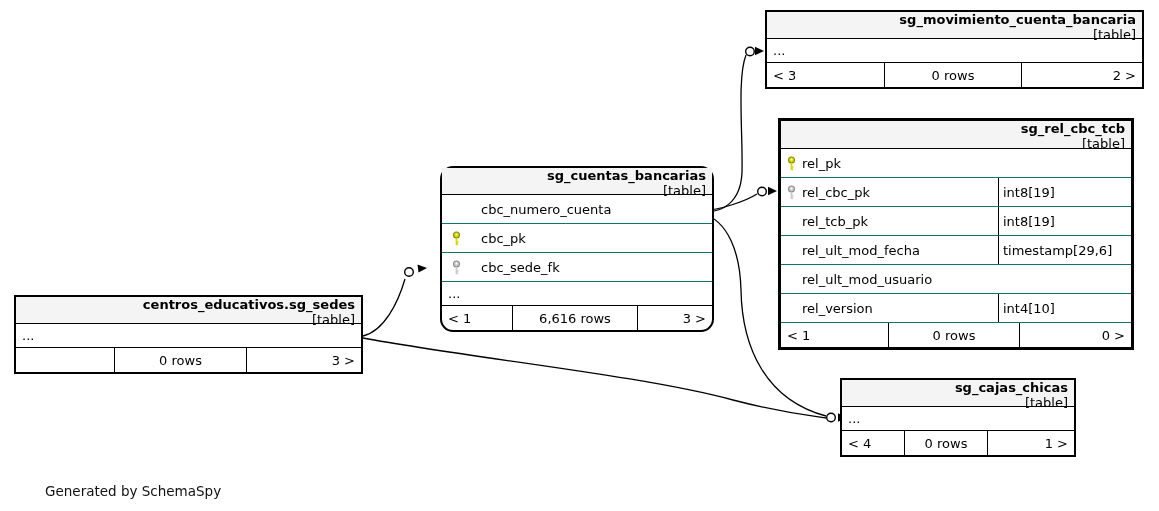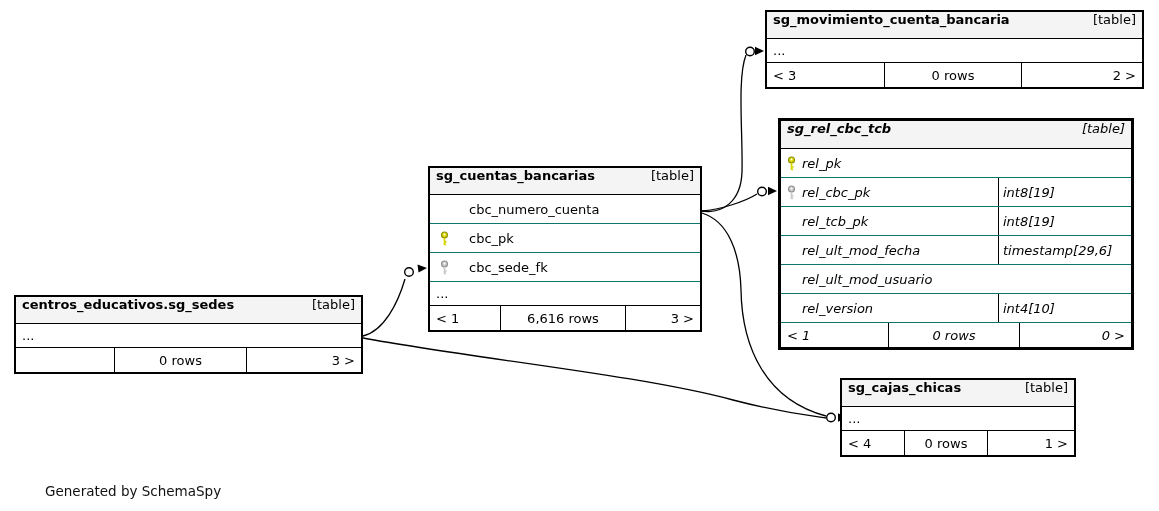--- a/index.html
+++ b/index.html
@@ -7,22 +7,22 @@
     width:1159px;height:511px;position:relative;background:#ffffff;
     font-family:"DejaVu Sans",sans-serif;overflow:hidden;
   }
   #edge-layer{position:absolute;left:0;top:0;width:1159px;height:511px;pointer-events:none;}
   .tbl{
     position:absolute;background:#fff;border:2px solid #000;box-sizing:border-box;
     font-size:13px;color:#000;
   }
   .tbl.focus{border-width:3px;}
   .hdr{
-    display:flex;justify-content:space-between;align-items:flex-start;
-    background:#f4f4f4;height:26px;padding:0 6px;border-bottom:1px solid #000;
+    display:flex;justify-content:space-between;align-items:flex-end;
+    background:#f4f4f4;height:26px;padding:0 6px;border-bottom:1px solid #000;flex-direction:column;
   }
   .tname{font-weight:bold;white-space:nowrap;}
   .ttype{white-space:nowrap;margin-left:10px;}
   .row{display:flex;align-items:center;height:28px;border-bottom:1px solid #0f766e;background:#fff;}
   .keycell{flex:none;display:flex;align-items:center;}
   .cuentas-key{width:39px;padding-left:9px;box-sizing:border-box;}
   .rel-key{width:21px;padding-left:5px;box-sizing:border-box;}
   .cname{white-space:nowrap;}
   .ctype{
     flex:none;width:133px;margin-left:auto;align-self:stretch;display:flex;
@@ -67,21 +67,21 @@
     <span class="ttype">[table]</span>
   </div>
   <div class="ellipsis">...</div>
   <div class="ftr">
     <span class="fcell fl" style="width:117px">&lt; 3</span>
     <span class="fcell fc" style="width:138px">0 rows</span>
     <span class="fcell fr">2 &gt;</span>
   </div>
 </div>
 
-<div class="tbl focus" style="left:778px;top:118px;width:356px;font-style:italic;">
+<div class="tbl focus" style="left:778px;top:118px;width:356px;">
   <div class="hdr" style="height:27px">
     <span class="tname">sg_rel_cbc_tcb</span>
     <span class="ttype">[table]</span>
   </div>
   <div class="row">
     <span class="keycell rel-key">
       <svg width="11" height="15" viewBox="0 0 11 15">
           <circle cx="5.5" cy="4" r="3" fill="#d6d600" stroke="#8f8f00" stroke-width="1.1"></circle>
           <circle cx="5.5" cy="3.4" r="1" fill="#fff"></circle>
           <path d="M5.5 7 L5.5 14 M5.5 11 L7.6 11 M5.5 13.4 L7.1 13.4" stroke="#d6d600" stroke-width="1.7" fill="none"></path>
@@ -119,21 +119,21 @@
     <span class="cname">rel_version</span>
     <span class="ctype">int4[10]</span>
   </div>
   <div class="ftr">
     <span class="fcell fl" style="width:107px">&lt; 1</span>
     <span class="fcell fc" style="width:132px">0 rows</span>
     <span class="fcell fr">0 &gt;</span>
   </div>
 </div>
 
-<div class="tbl" style="left:428px;top:166px;width:274px;">
+<div class="tbl" style="left:440px;top:166px;width:274px;border-radius:13px;">
   <div class="hdr">
     <span class="tname">sg_cuentas_bancarias</span>
     <span class="ttype">[table]</span>
   </div>
   <div class="row">
     <span class="keycell cuentas-key"></span>
     <span class="cname">cbc_numero_cuenta</span>
   </div>
   <div class="row">
     <span class="keycell cuentas-key">

